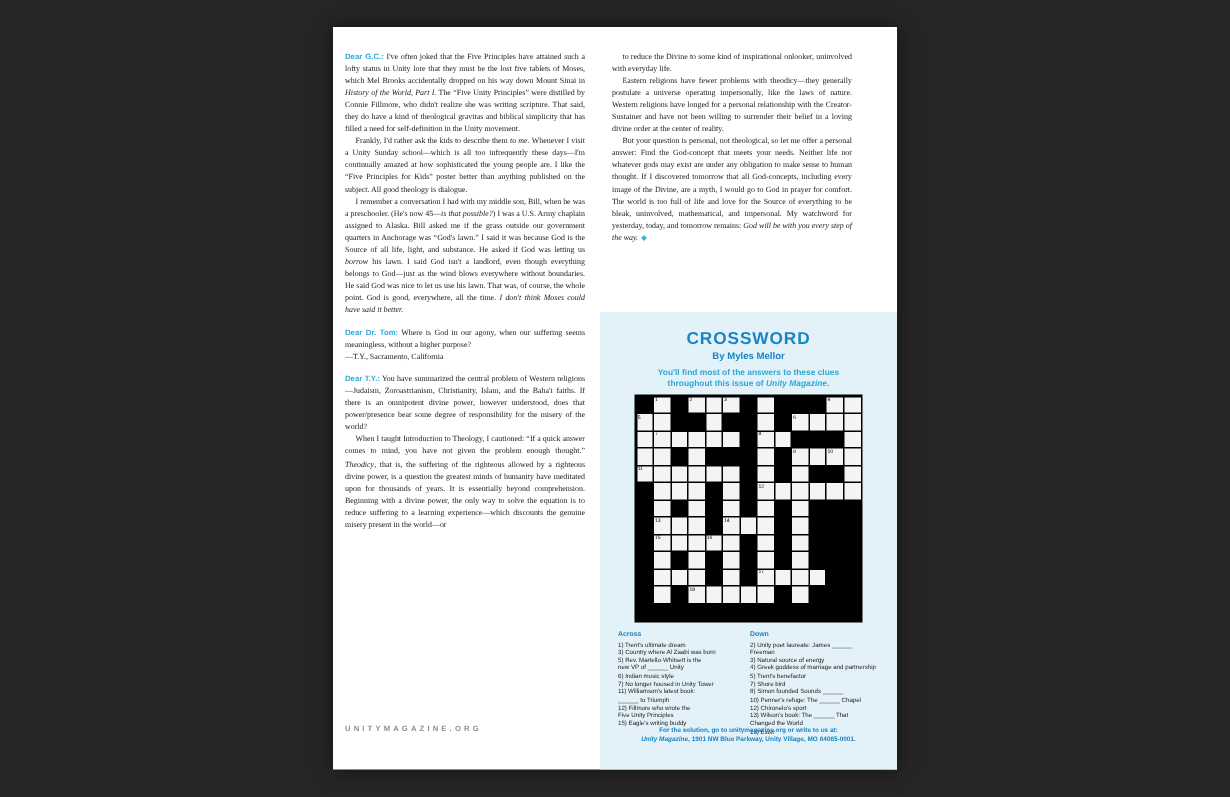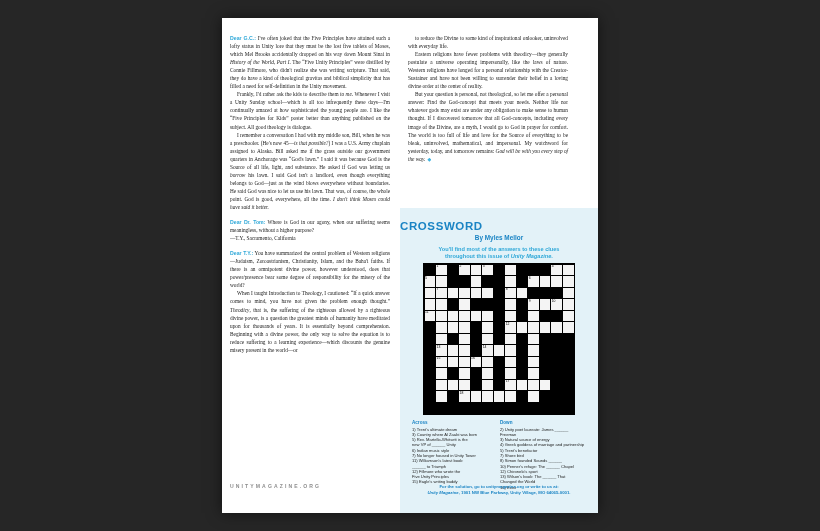--- a/index.html
+++ b/index.html
@@ -17,21 +17,21 @@
   p.gap{margin-top:7px;}
   .lead{color:#2fa8d8;font-weight:bold;font-family:"Liberation Sans",sans-serif;font-size:5.2px;}
   i{font-style:italic;}
   .footer-url{position:absolute;left:8px;top:465px;font-family:"Liberation Sans",sans-serif;
     font-size:5.1px;letter-spacing:2.1px;color:#8e8e8e;font-weight:bold;}
   .lotus{display:inline-block;width:4px;height:4px;background:#3fb3e0;
     clip-path:polygon(50% 0,100% 50%,50% 100%,0 50%);vertical-align:-1px;margin-left:2px;}
 
   
   .xw{position:absolute;left:178px;top:190px;width:198px;height:305px;background:#e3f2f8;}
-  .xw-title{font-size:11.5px;font-weight:bold;color:#1a84c4;letter-spacing:.6px;
+  .xw-title{text-align:center;font-size:11.5px;font-weight:bold;color:#1a84c4;letter-spacing:.6px;
     margin-top:12px;font-family:"Liberation Sans",sans-serif;}
   .xw-by{text-align:center;font-size:6.4px;font-weight:bold;color:#1a84c4;margin-top:2px;}
   .xw-sub{text-align:center;font-size:5.6px;font-weight:bold;color:#2fa8d8;margin-top:5px;line-height:7.4px;}
   .xw-sub i{font-style:italic;}
   .grid-wrap{position:absolute;left:23px;top:55px;width:152px;height:152px;background:#000;padding:1.5px;box-sizing:border-box;}
   .grid{display:grid;grid-template-columns:repeat(13,1fr);grid-template-rows:repeat(13,1fr);
     width:100%;height:100%;gap:.6px;background:#000;}
   .cell{position:relative;background:#000;}
   .cell.open{background:#f4f4f4;}
   .cell .n{position:absolute;left:.6px;top:-.4px;font-size:3.4px;color:#000;font-family:"Liberation Sans",sans-serif;line-height:4px;}

